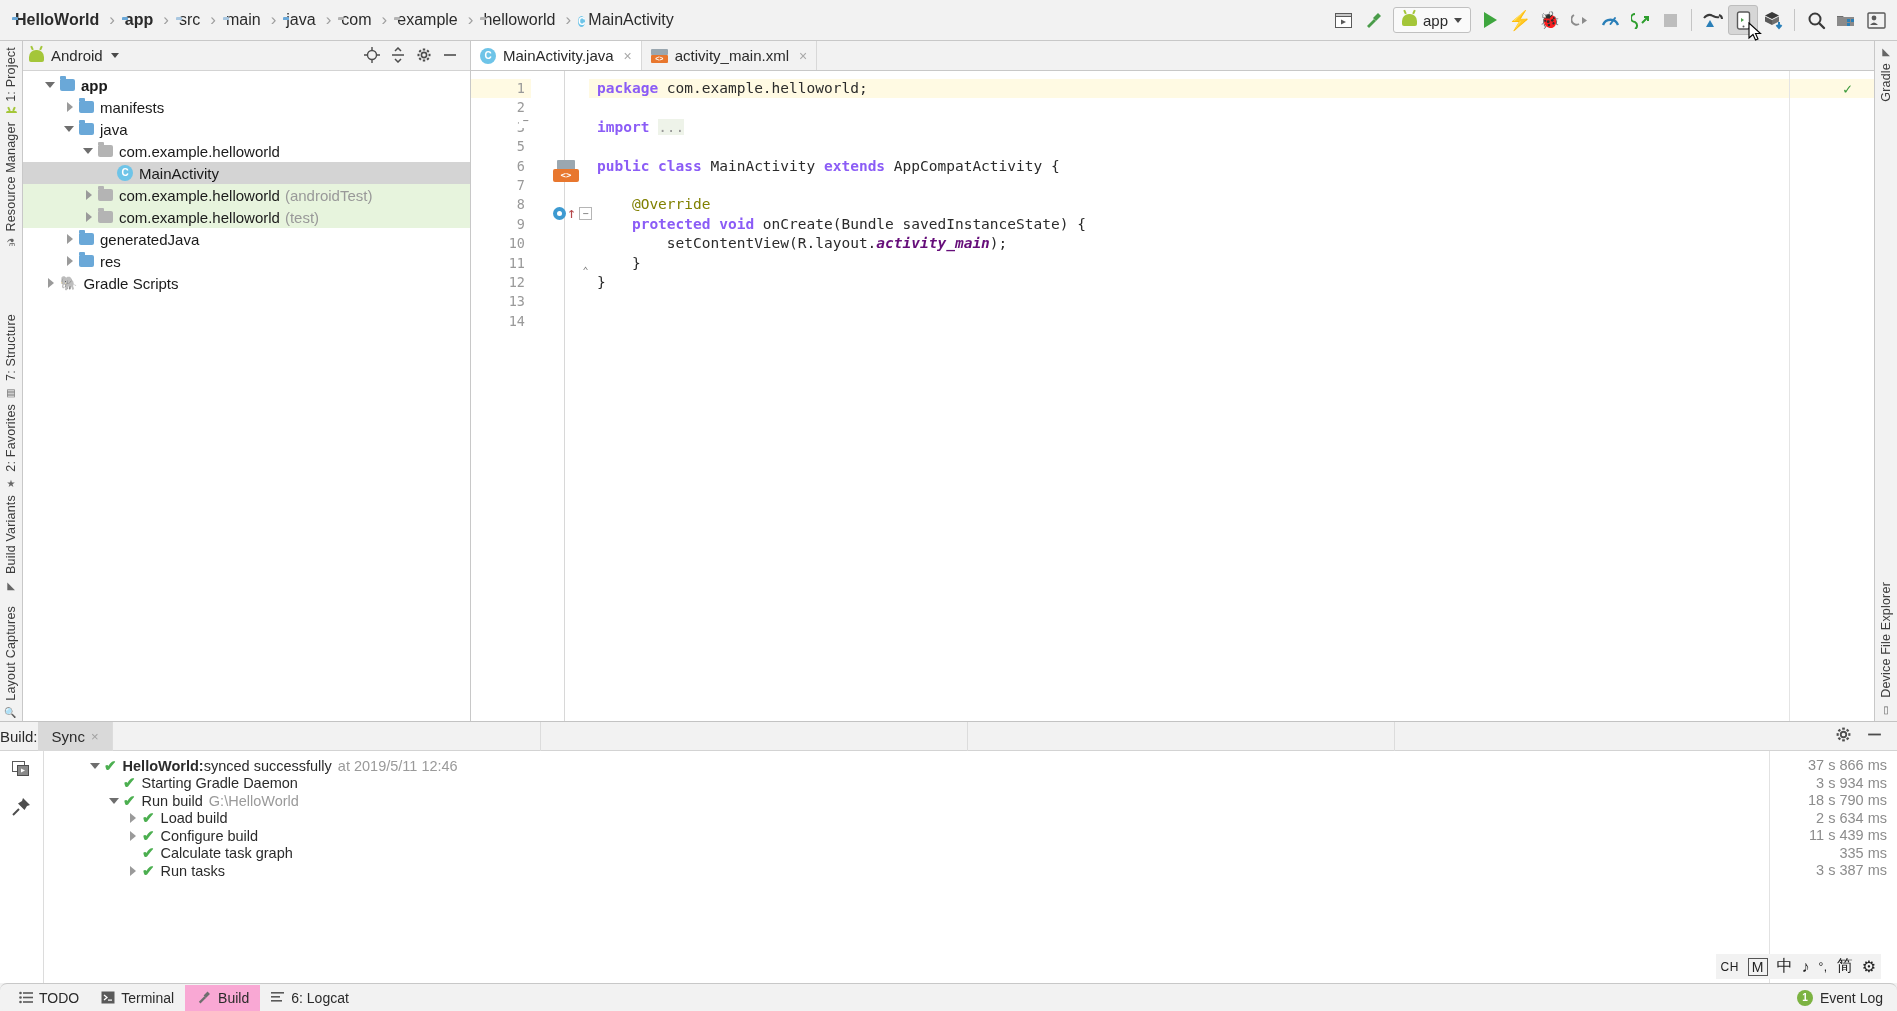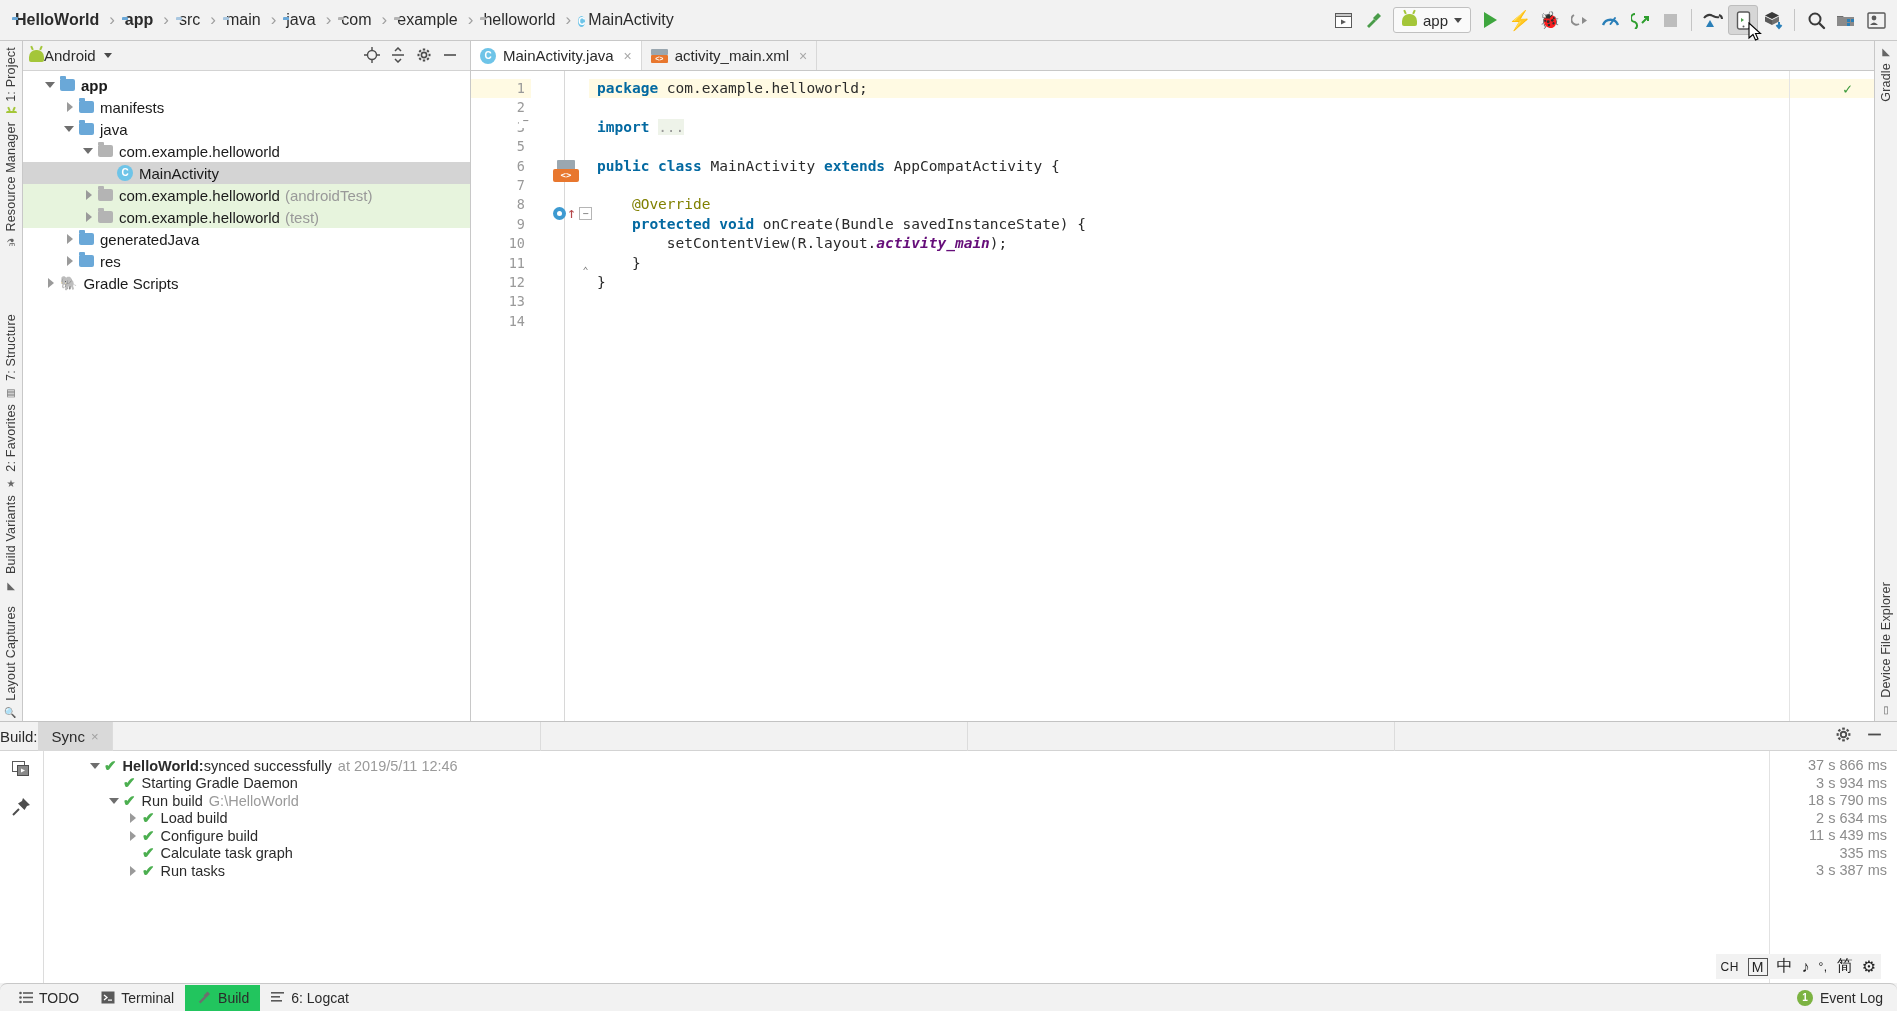--- a/index.html
+++ b/index.html
@@ -66,21 +66,21 @@
   .vtxt { writing-mode:vertical-rl; transform:rotate(180deg); font-size:12.5px; color:#3c3c3c;
           white-space:nowrap; padding:6px 0; letter-spacing:0.2px; }
   .rail-spacer { flex:1; }
   .mini { font-size:10px; color:#666; }
 
   
   .proj { width:448px; min-width:448px; display:flex; flex-direction:column; background:#fff;
           border-right:1px solid #c8c8c8; }
   .proj-head { height:30px; display:flex; align-items:center; background:#f2f2f2;
                border-bottom:1px solid #d3d3d3; padding:0 6px; }
-  .proj-head .title { font-size:15px; }
+  .proj-head .title { font-size:15px; margin-left:7px; }
   .ph-right { margin-left:auto; display:flex; align-items:center; gap:10px; padding-right:6px; color:#4d4d4d; }
   .ph-right span { font-size:15px; line-height:1; }
 
   .tree { flex:1; overflow:hidden; padding-top:3px; font-size:15px; }
   .node { height:22px; display:flex; align-items:center; white-space:nowrap; }
   .node .arrow { width:12px; height:12px; margin-right:3px; flex:0 0 auto; position:relative; }
   .arrow.closed::after { content:""; position:absolute; left:3px; top:1px;
       border-top:5px solid transparent; border-bottom:5px solid transparent; border-left:6px solid #9a9a9a; }
   .arrow.open::after { content:""; position:absolute; left:0px; top:3px;
       border-left:5px solid transparent; border-right:5px solid transparent; border-top:6px solid #6e6e6e; }
@@ -106,21 +106,21 @@
   .code-area { flex:1; display:flex; position:relative; min-height:0; overflow:hidden;
                font-family:"DejaVu Sans Mono", monospace; font-size:14.5px; }
   .gutter { width:60px; min-width:60px; background:#fff; text-align:right; color:#999;
             padding-top:8px; position:relative; }
   .gutter .ln { height:19.4px; line-height:19.4px; padding-right:6px; font-size:13.5px; }
   .gutter .ln.hl { background:#fffae3; }
   .marks { width:58px; min-width:58px; position:relative; padding-top:8px; background:#fff; }
   .code { flex:1; padding-top:8px; position:relative; }
   .code .cl { height:19.4px; line-height:19.4px; white-space:pre; padding-left:8px; }
   .code .cl.hl { background:#fffae3; }
-  .kw { color:#0369a1; font-weight:bold; }
+  .kw { color:#8b5cf6; font-weight:bold; }
   .ann { color:#808000; }
   .fld-txt { color:#9a9a9a; background:#eef3e9; }
   .fieldit { color:#660e7a; font-style:italic; font-weight:bold;text-align:right; }
   .code-sep { position:absolute; top:0; bottom:0; left:1200px; width:1px; background:#e4e4e4; }
   .fold-line { position:absolute; left:33px; top:0; bottom:0; width:1px; background:#d8d8d8; }
   .check-ok { position:absolute; right:22px; top:9px; color:#3c9a3c; font-size:15px; font-weight:bold; }
 
   .gut-xml { position:absolute; left:22px; width:26px; height:22px; }
   .gut-xml .t { position:absolute; top:0; left:4px; width:18px; height:10px; background:#9aa7b0; border-radius:1px; }
   .gut-xml .b { position:absolute; top:9px; left:0; width:26px; height:13px; background:#e8772e; border-radius:2px;
@@ -157,21 +157,21 @@
   .bname { font-weight:bold; }
   .bdim { color:#9a9a9a; margin-left:6px; }
   .btimes { width:128px; min-width:128px; text-align:right; padding:6px 10px 0 0;
             color:#8c8c8c; font-size:14.5px; border-left:1px solid #e2e2e2; }
   .btimes div { height:17.5px; line-height:17.5px; }
 
   
   .status { height:28px; min-height:28px; display:flex; align-items:center;
             background:#f2f2f2; border-top:1px solid #c8c8c8; padding:0 8px;border-radius:7px; }
   .sbtn { display:flex; align-items:center; gap:6px; height:26px; padding:0 11px; font-size:14px; }
-  .sbtn.active { background:#22c55e; }
+  .sbtn.active { background:#f9a8d4; }
   .status .spacer { flex:1; }
   .evlog { display:flex; align-items:center; gap:7px; font-size:14px; padding-right:6px; }
   .badge1 { width:16px; height:16px; border-radius:50%; background:#7cb342; color:#fff;
             font-size:10px; text-align:center; line-height:16px; font-weight:bold; }
 
   
   .ime { position:absolute; right:16px; bottom:32px; display:flex; align-items:center; gap:9px;
          background:#f2f2f2; padding:2px 5px; font-size:16px; color:#222; }
   .ime .boxed { border:1px solid #555; padding:0 3px; font-size:14px; line-height:16px; }
   .ime .small { font-size:12px; letter-spacing:0.5px; }

